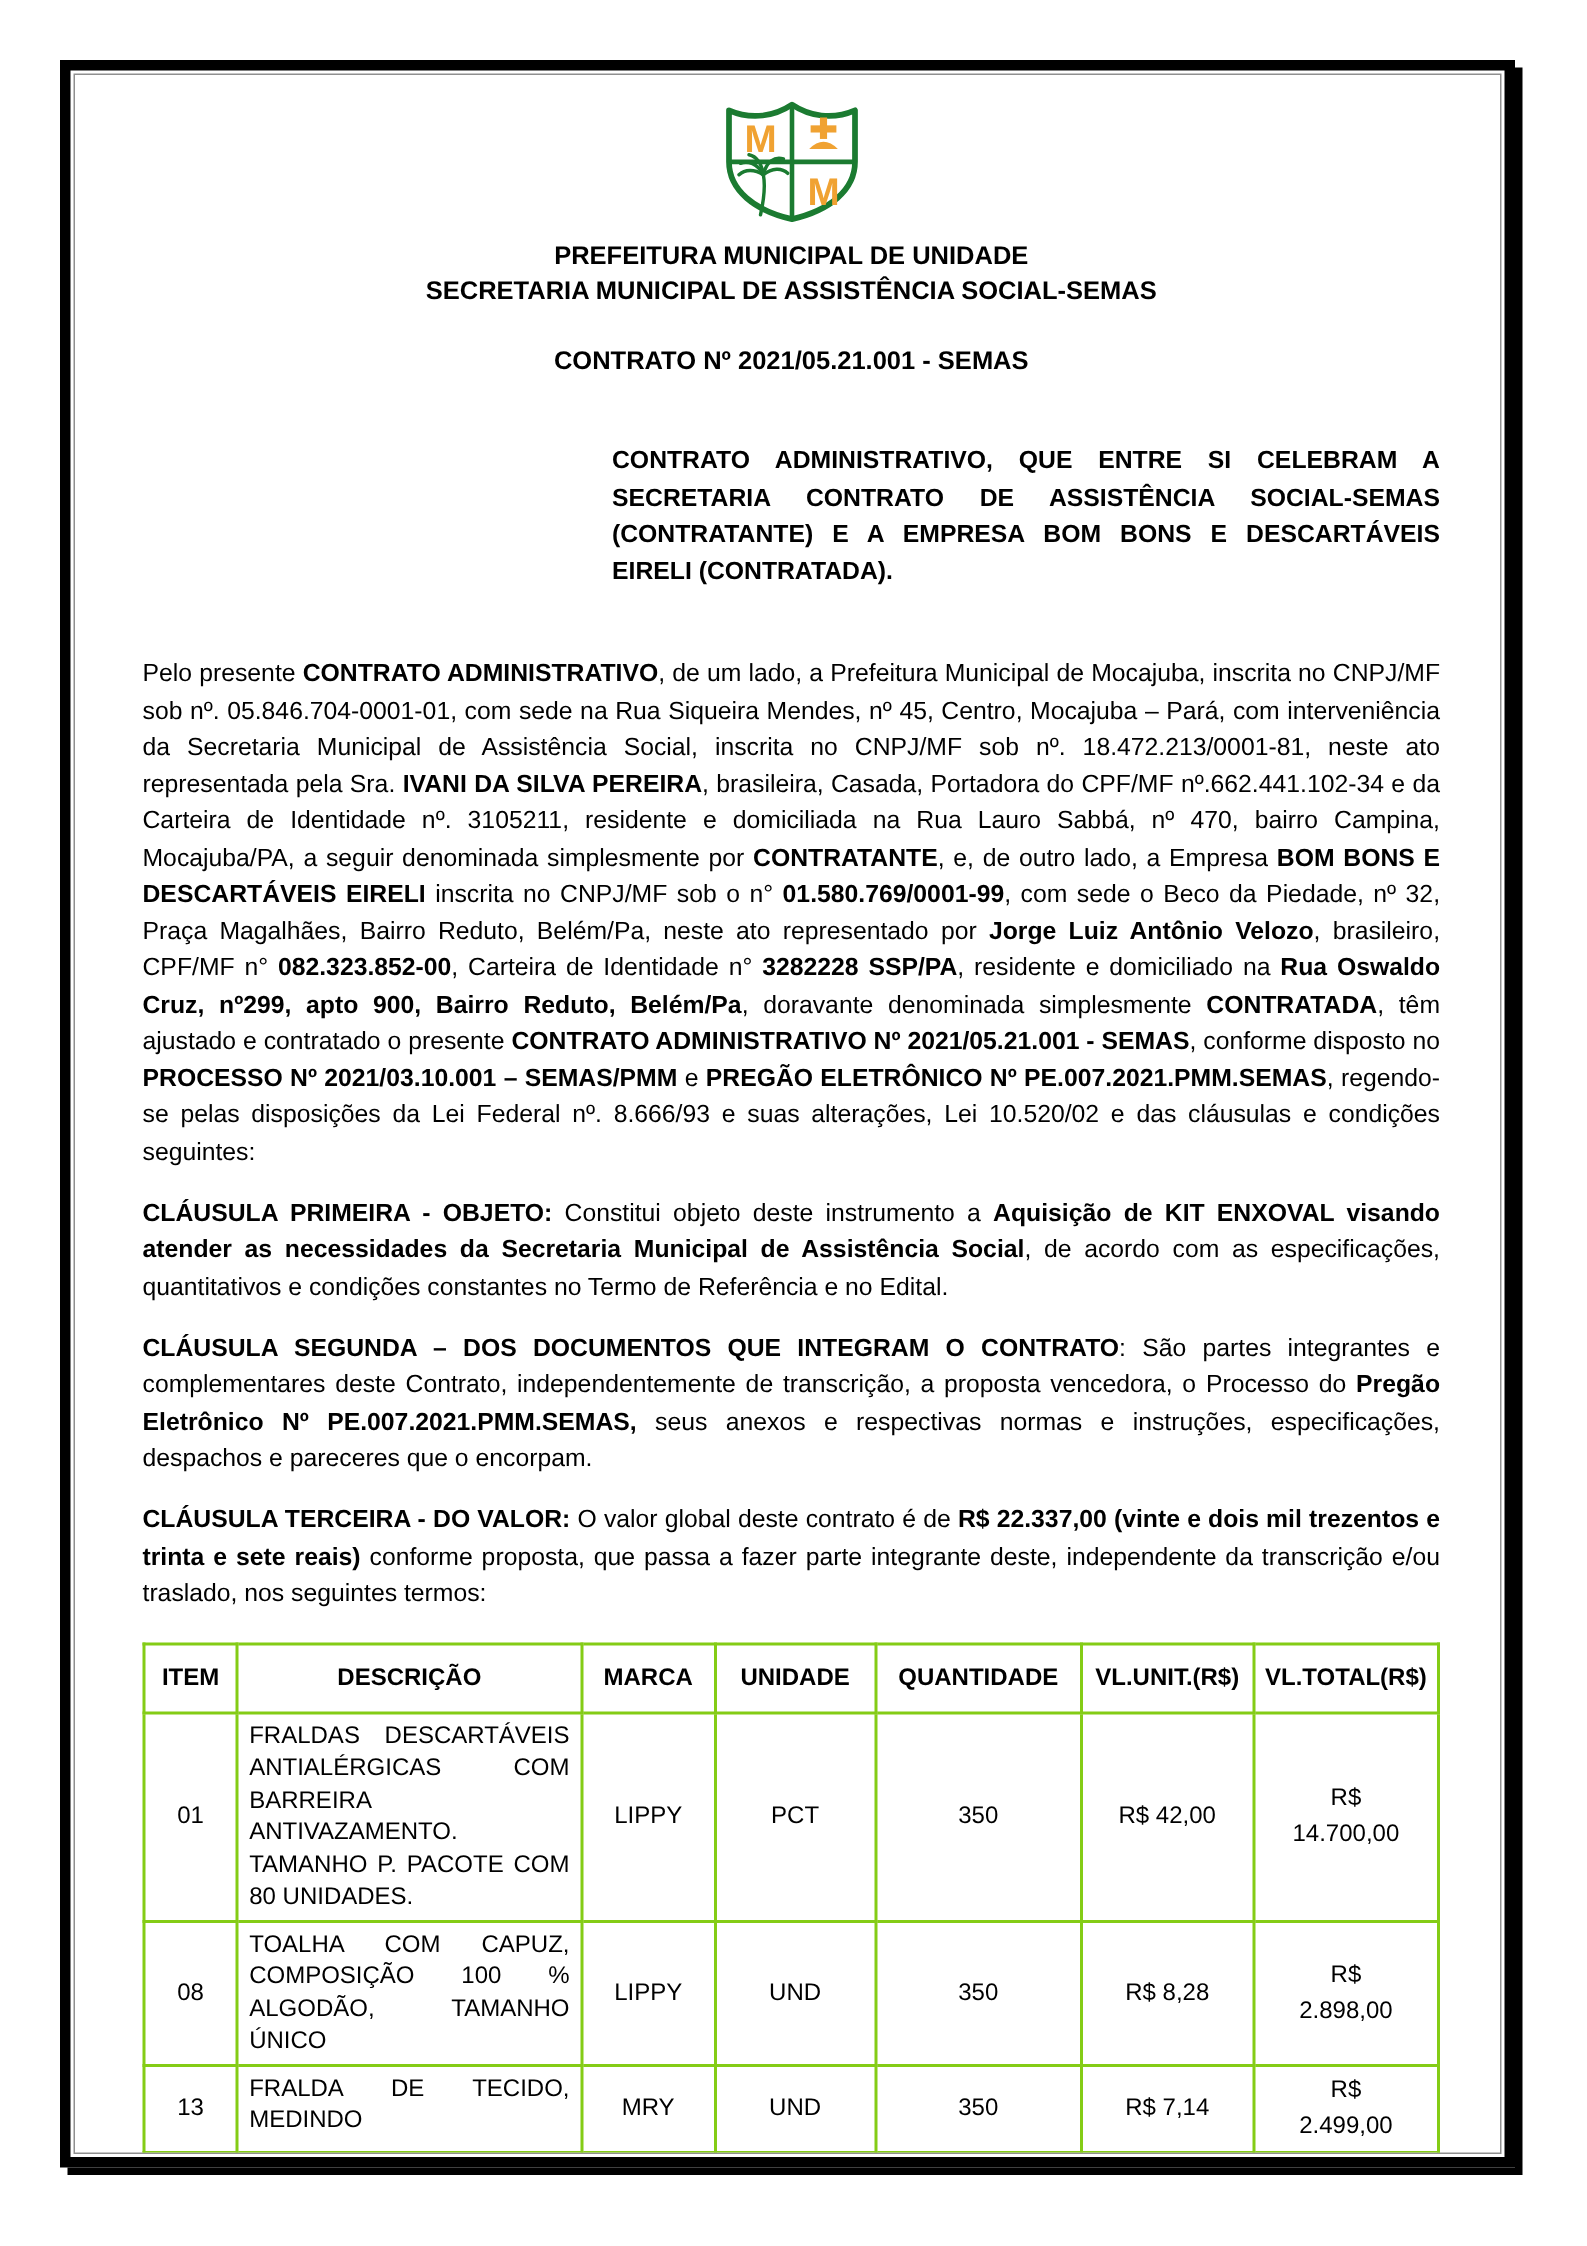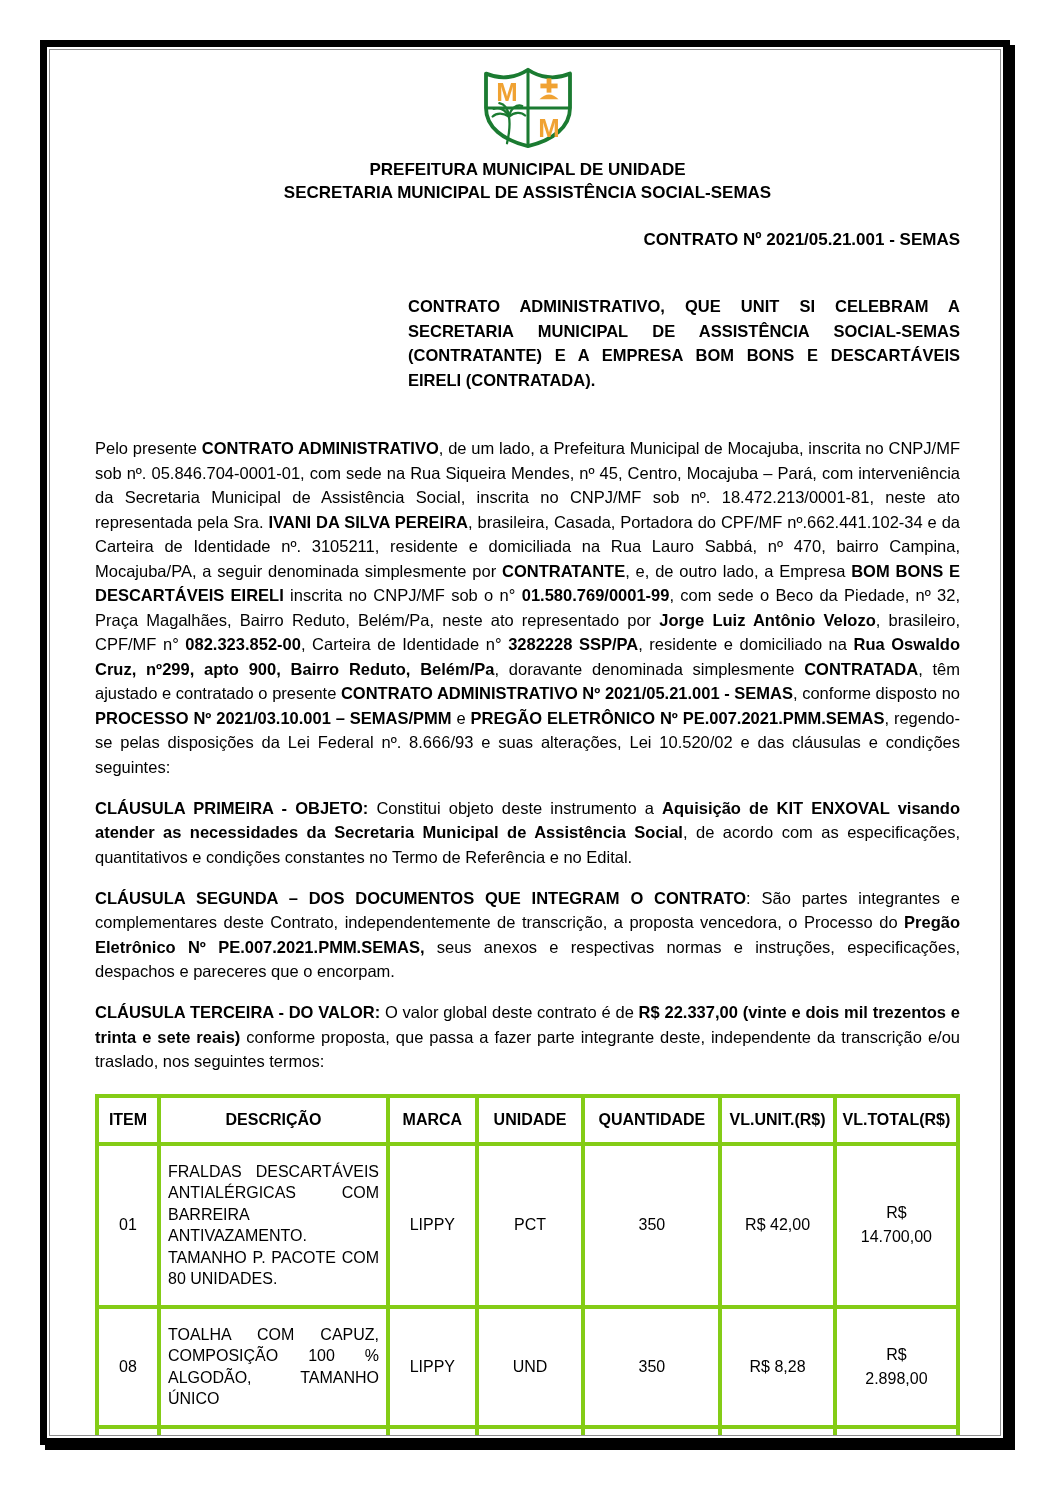--- a/index.html
+++ b/index.html
@@ -2,30 +2,30 @@
 <html><head>
 <meta charset="utf-8">
 <style>
   html,body{margin:0;padding:0;width:1058px;height:1497px;background:#fff;}
   body{font-family:"Liberation Sans",sans-serif;color:#000;position:relative;-webkit-font-smoothing:antialiased;}
   .page-frame{position:absolute;left:40px;top:40px;right:48px;bottom:52px;border:7px solid #000;box-shadow:5px 5px 0 0 #000;background:#fff;}
   .page-inner{position:absolute;inset:2px;border:1px solid #8f8f8f;overflow:hidden;}
   .content{padding:12px 40px 0 45px;font-size:16.5px;line-height:24px;}
   .logo-wrap{text-align:center;margin-top:2px;}
   .org-lines{text-align:center;font-weight:bold;font-size:17px;line-height:23px;margin-top:4px;}
-  .contract-title{text-align:right;font-weight:bold;font-size:17px;margin-top:24px;}
+  .contract-title{text-align:center;font-weight:bold;font-size:17px;margin-top:24px;}
   .recital{margin:42px 0 0 313px;font-weight:bold;text-align:justify;line-height:24.5px;}
   .para{margin-top:6px;text-align:justify;line-height:24.5px;}
   .para.first{margin-top:44px;}
   .b{font-weight:bold;}
   table.items{border-collapse:collapse;width:100%;margin-top:20px;table-layout:fixed;}
-  table.items th,table.items td{border:4px solid #84cc16;}
+  table.items th,table.items td{border:2px solid #84cc16;}
   table.items th{height:40px;font-size:16px;font-weight:bold;text-align:center;vertical-align:middle;padding:2px;}
   table.items td{font-size:16px;text-align:center;vertical-align:middle;padding:4px 18px;}
-  table.items td.desc{text-align:justify;vertical-align:top;line-height:21.5px;padding:15px 7px;}
+  table.items td.desc{text-align:justify;vertical-align:top;line-height:21.5px;padding:4px 7px;}
   tr.row-0{height:130px;} tr.row-1{height:88px;} tr.row-2{height:46px;}
   .col-item{width:7.2%;} .col-desc{width:26.6%;} .col-marca{width:10.3%;} .col-unid{width:12.4%;}
   .col-quant{width:15.9%;} .col-vlunit{width:13.3%;} .col-vltotal{width:14.3%;}
 </style>
 </head>
 <body>
 
 <div class="page-frame">
   <div class="page-inner">
     <div class="content">
@@ -53,21 +53,21 @@
         </svg>
       </div>
 
       <div class="org-lines">
           <div>PREFEITURA MUNICIPAL DE UNIDADE</div>
           <div>SECRETARIA MUNICIPAL DE ASSISTÊNCIA SOCIAL-SEMAS</div>
         </div>
 
       <div class="contract-title">CONTRATO Nº 2021/05.21.001 - SEMAS</div>
 
-      <p class="recital"><span class="b">CONTRATO ADMINISTRATIVO, QUE UNIT SI CELEBRAM A SECRETARIA MUNICIPAL DE ASSISTÊNCIA SOCIAL-SEMAS (CONTRATANTE) E A EMPRESA BOM BONS E DESCARTÁVEIS EIRELI (CONTRATADA).</span></p>
+      <p class="recital"><span class="b">CONTRATO ADMINISTRATIVO, QUE ENTRE SI CELEBRAM A SECRETARIA CONTRATO DE ASSISTÊNCIA SOCIAL-SEMAS (CONTRATANTE) E A EMPRESA BOM BONS E DESCARTÁVEIS EIRELI (CONTRATADA).</span></p>
 
       <p class="para first"><span>Pelo presente </span><span class="b">CONTRATO ADMINISTRATIVO</span><span>, de um lado, a Prefeitura Municipal de Mocajuba, inscrita no CNPJ/MF sob nº. 05.846.704-0001-01, com sede na Rua Siqueira Mendes, nº 45, Centro, Mocajuba – Pará, com interveniência da Secretaria Municipal de Assistência Social, inscrita no CNPJ/MF sob nº. 18.472.213/0001-81, neste ato representada pela Sra. </span><span class="b">IVANI DA SILVA PEREIRA</span><span>, brasileira, Casada, Portadora do CPF/MF nº.662.441.102-34 e da Carteira de Identidade nº. 3105211, residente e domiciliada na Rua Lauro Sabbá, nº 470, bairro Campina, Mocajuba/PA, a seguir denominada simplesmente por </span><span class="b">CONTRATANTE</span><span>, e, de outro lado, a Empresa </span><span class="b">BOM BONS E DESCARTÁVEIS EIRELI</span><span> inscrita no CNPJ/MF sob o n° </span><span class="b">01.580.769/0001-99</span><span>, com sede o Beco da Piedade, nº 32, Praça Magalhães, Bairro Reduto, Belém/Pa, neste ato representado por </span><span class="b">Jorge Luiz Antônio Velozo</span><span>, brasileiro, CPF/MF n° </span><span class="b">082.323.852-00</span><span>, Carteira de Identidade n° </span><span class="b">3282228 SSP/PA</span><span>, residente e domiciliado na </span><span class="b">Rua Oswaldo Cruz, nº299, apto 900, Bairro Reduto, Belém/Pa</span><span>, doravante denominada simplesmente </span><span class="b">CONTRATADA</span><span>, têm ajustado e contratado o presente </span><span class="b">CONTRATO ADMINISTRATIVO Nº 2021/05.21.001 - SEMAS</span><span>, conforme disposto no </span><span class="b">PROCESSO Nº 2021/03.10.001 – SEMAS/PMM</span><span> e </span><span class="b">PREGÃO ELETRÔNICO Nº PE.007.2021.PMM.SEMAS</span><span>, regendo-se pelas disposições da Lei Federal nº. 8.666/93 e suas alterações, Lei 10.520/02 e das cláusulas e condições seguintes:</span></p>
       <p class="para"><span class="b">CLÁUSULA PRIMEIRA - OBJETO:</span><span> Constitui objeto deste instrumento a </span><span class="b">Aquisição de KIT ENXOVAL visando atender as necessidades da Secretaria Municipal de Assistência Social</span><span>, de acordo com as especificações, quantitativos e condições constantes no Termo de Referência e no Edital.</span></p>
       <p class="para"><span class="b">CLÁUSULA SEGUNDA – DOS DOCUMENTOS QUE INTEGRAM O CONTRATO</span><span>: São partes integrantes e complementares deste Contrato, independentemente de transcrição, a proposta vencedora, o Processo do </span><span class="b">Pregão Eletrônico Nº PE.007.2021.PMM.SEMAS,</span><span> seus anexos e respectivas normas e instruções, especificações, despachos e pareceres que o encorpam.</span></p>
       <p class="para"><span class="b">CLÁUSULA TERCEIRA - DO VALOR:</span><span> O valor global deste contrato é de </span><span class="b">R$ 22.337,00 (vinte e dois mil trezentos e trinta e sete reais)</span><span> conforme proposta, que passa a fazer parte integrante deste, independente da transcrição e/ou traslado, nos seguintes termos:</span></p>
 
       <table class="items">
         <colgroup>
           <col class="col-item">
             <col class="col-desc">

